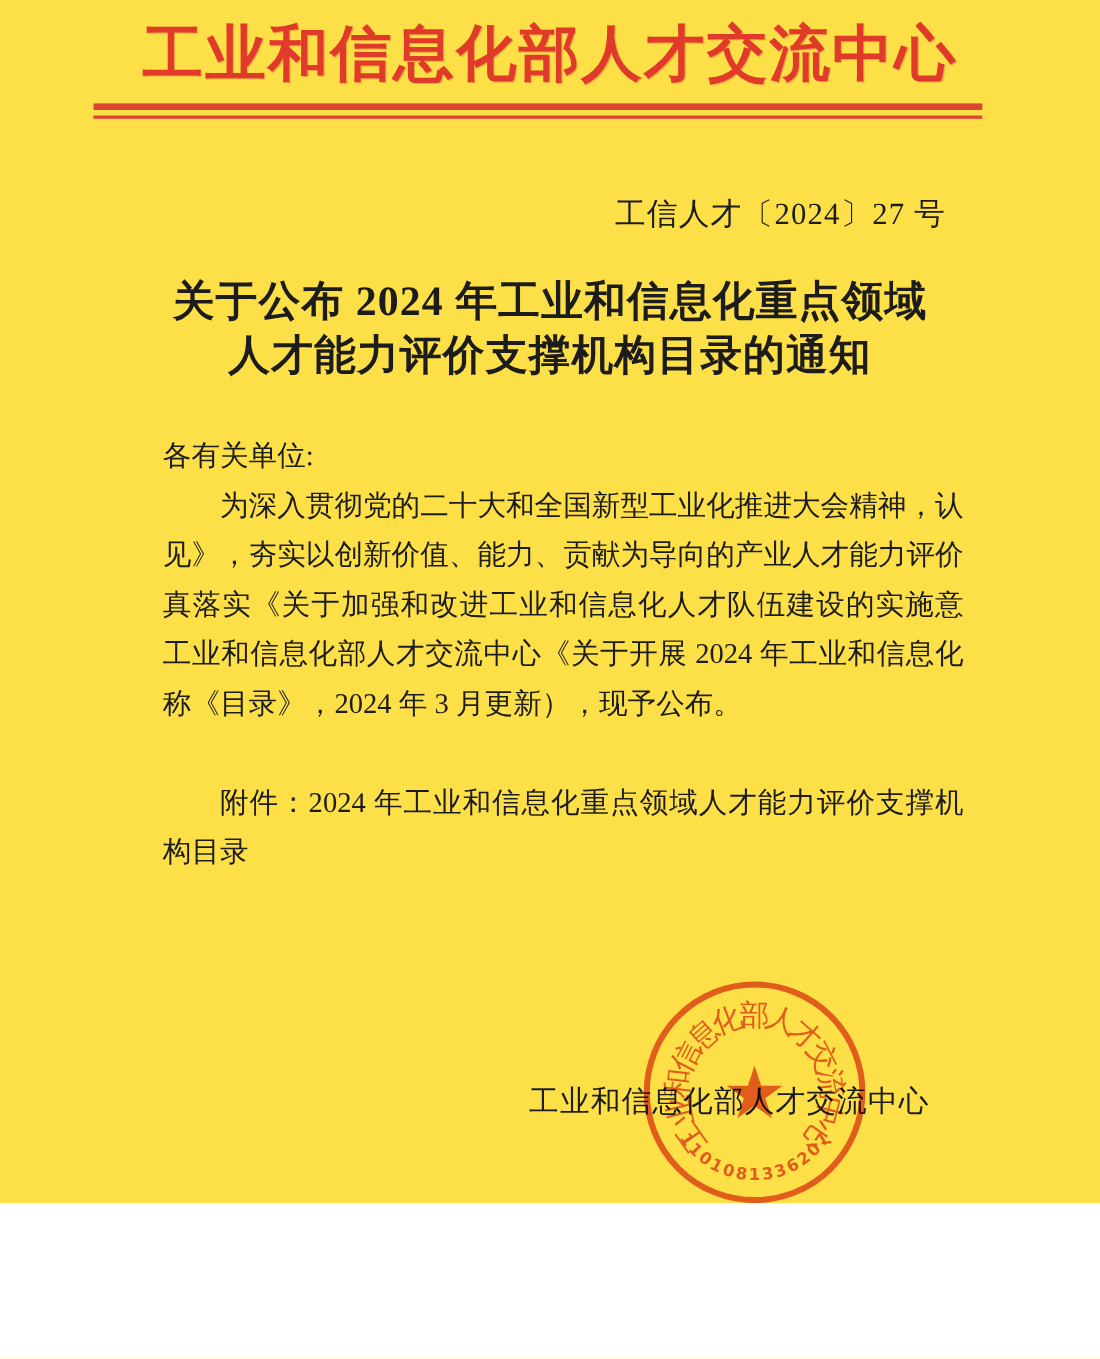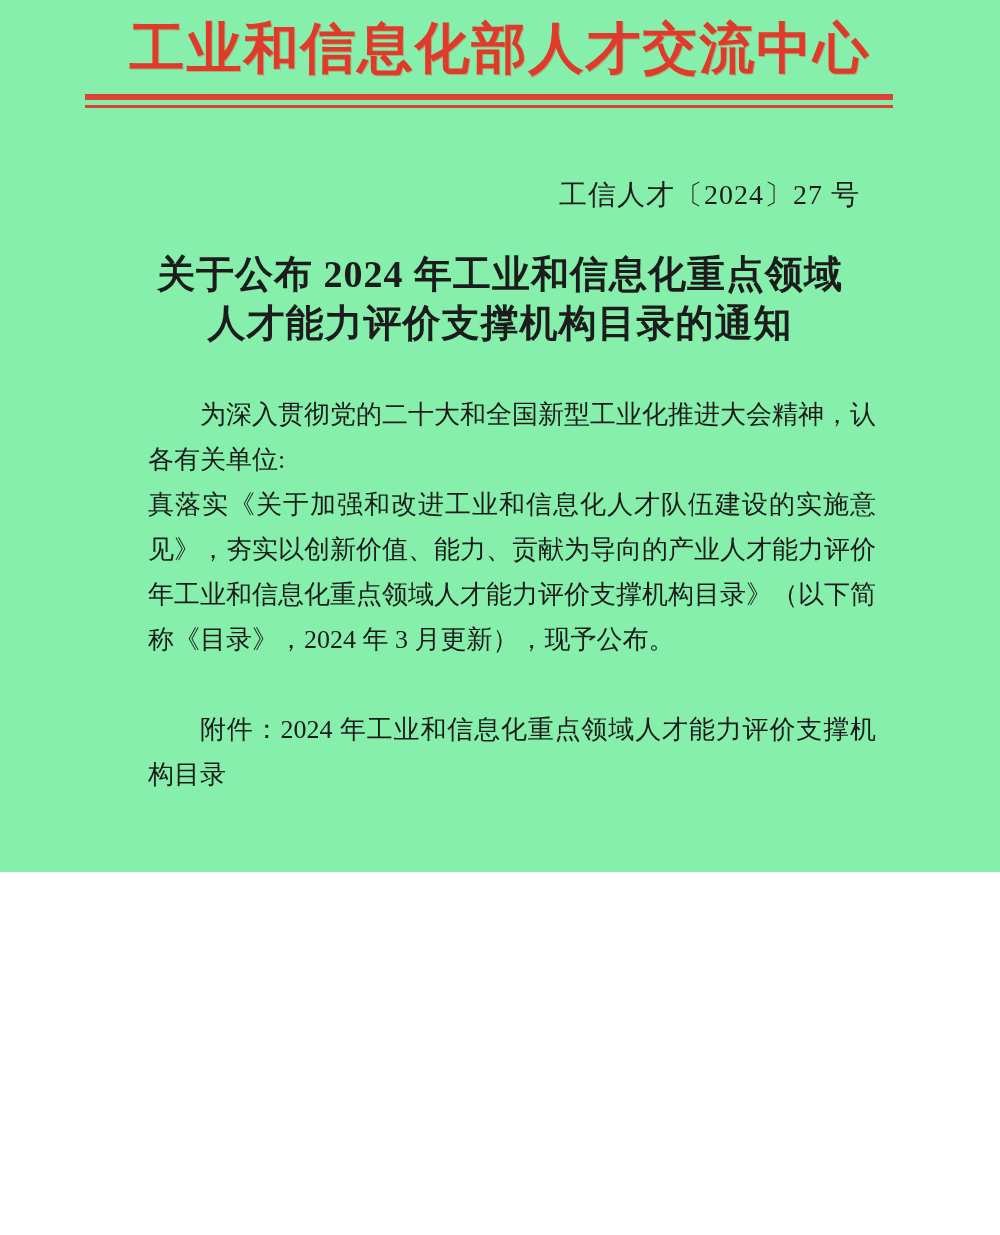--- a/index.html
+++ b/index.html
@@ -1,20 +1,20 @@
 <!DOCTYPE html>
 <html><head>
 <meta charset="utf-8">
 <style>
   html, body { margin: 0; padding: 0; background: #ffffff; }
   .page {
     position: relative;
     width: 1000px;
-    height: 872px;
-    background: #86efac;
+    height: 1094px;
+    background: #fde047;
     overflow: hidden;
     font-family: "Liberation Serif", "DejaVu Serif", serif;
     color: #1c1c1c;
   }
   
   .org-title {
     position: absolute;
     top: 12px; left: 0; right: 0;
     text-align: center;
     font-size: 55px;
@@ -117,25 +117,25 @@
   <div class="rule rule-top-thin"></div>
 
   <div class="doc-number">工信人才〔2024〕27 号</div>
 
   <div class="doc-title">
     <div>关于公布 2024 年工业和信息化重点领域</div>
     <div>人才能力评价支撑机构目录的通知</div>
   </div>
 
   <div class="body-block" id="body-lines">
+      <div class="body-line">各有关单位:</div>
       <div class="body-line indent fill">为深入贯彻党的二十大和全国新型工业化推进大会精神，认</div>
-      <div class="body-line">各有关单位:</div>
+      <div class="body-line fill">见》，夯实以创新价值、能力、贡献为导向的产业人才能力评价</div>
       <div class="body-line fill">真落实《关于加强和改进工业和信息化人才队伍建设的实施意</div>
-      <div class="body-line fill">见》，夯实以创新价值、能力、贡献为导向的产业人才能力评价</div>
-      <div class="body-line fill">年工业和信息化重点领域人才能力评价支撑机构目录》（以下简</div>
+      <div class="body-line fill">工业和信息化部人才交流中心《关于开展 2024 年工业和信息化</div>
       <div class="body-line">称《目录》，2024 年 3 月更新），现予公布。</div>
       <div class="body-line spacer"></div>
       <div class="body-line indent fill">附件：2024 年工业和信息化重点领域人才能力评价支撑机</div>
       <div class="body-line">构目录</div>
     </div>
 
   <div class="signature-org">工业和信息化部人才交流中心</div>
 
 
   <div class="page-number">

